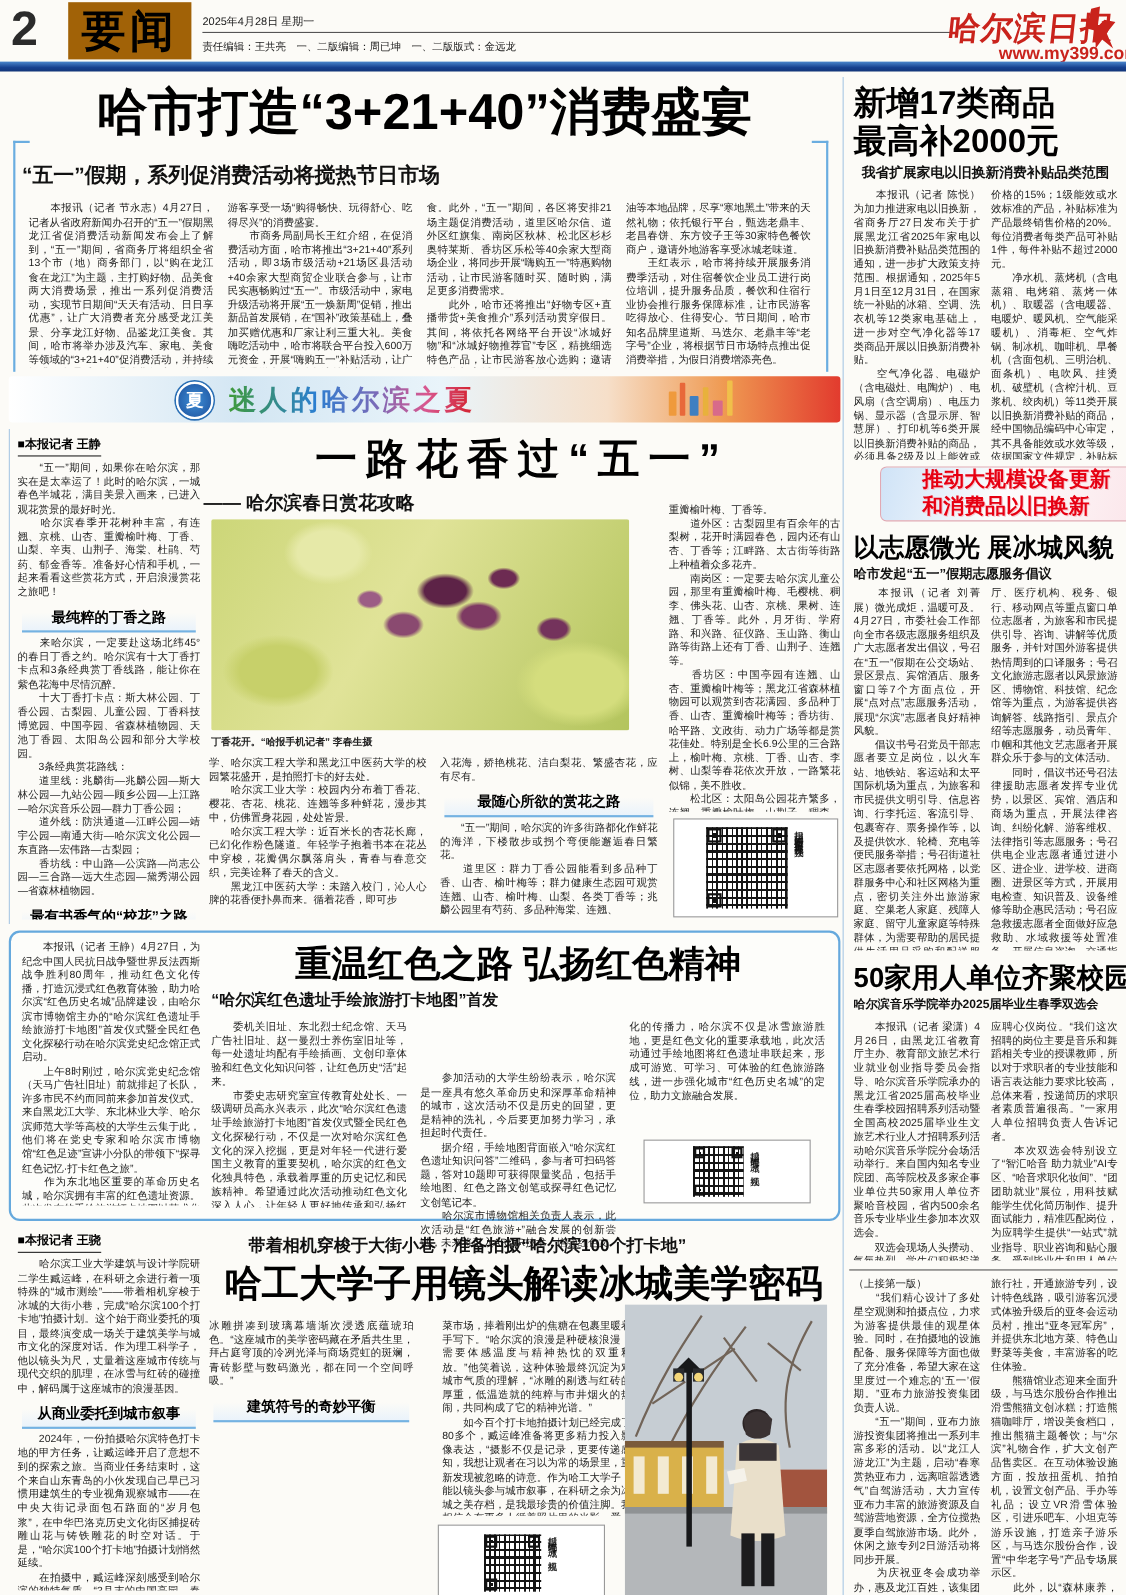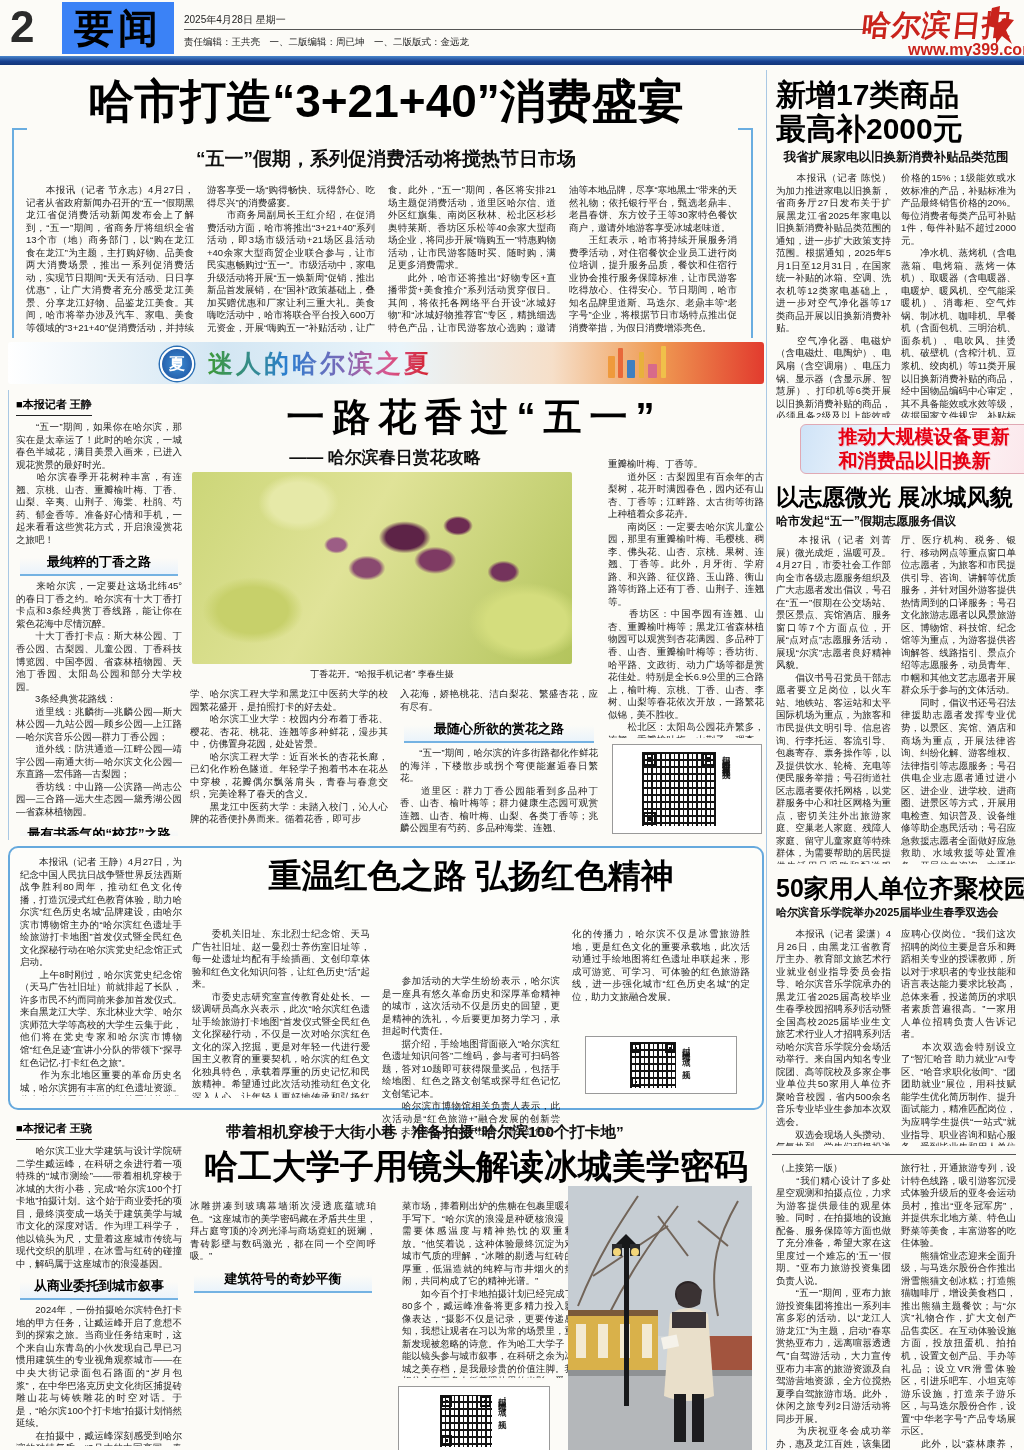--- a/index.html
+++ b/index.html
@@ -2,21 +2,21 @@
 <html><head>
 <meta charset="utf-8">
 <style>
   html,body{margin:0;padding:0;background:#e8e8e4;}
   #page{position:relative;width:1024px;height:1450px;margin:0 auto;background:#fcfbf7;
         font-family:"Liberation Sans",sans-serif;color:#1a1a1a;overflow:hidden;}
   .abs{position:absolute;}
   .body-text{font-size:9.5px;line-height:1.32;text-align:justify;white-space:pre-line;
              color:#1c1c1c;overflow:hidden;}
   .hl{font-weight:bold;color:#000;text-align:center;}
-  .sub{font-weight:bold;color:#111;text-align:center;}
+  .sub{font-weight:bold;color:#111;text-align:left;}
   .byline{font-weight:bold;font-size:11px;color:#000;border-bottom:1.5px solid #222;
           padding-bottom:3px;margin-bottom:5px;display:inline-block;}
   .sec-h{font-weight:bold;text-align:center;font-size:13px;color:#000;margin:5px 4px 4px;
          padding:2px 0 3px;border-bottom:2px solid #74b2e2;
          background:linear-gradient(to top,#eaf3fb,rgba(255,255,255,0) 70%);}
   .cols{display:flex;}
   .col{flex:0 0 auto;}
   
   .qrbox{border:1px solid #999;background:#fff;display:flex;align-items:center;
          justify-content:center;gap:5px;padding:4px;box-sizing:border-box;}
@@ -69,21 +69,21 @@
   .kicker{font-weight:bold;font-size:15.5px;color:#101010;}
   .hr-thin{border-top:1px solid #555;}
   .small-cap{font-size:9px;color:#222;}
 </style>
 </head>
 <body>
 
 <div id="page">
 
   <div class="abs" style="left:10px;top:2px;font-size:44px;font-weight:bold;color:#2b2b2b;">2</div>
-  <div class="abs" style="left:62px;top:2px;width:112px;height:52px;background:#3b82f6;display:flex;align-items:center;justify-content:center;font-size:40px;font-weight:bold;letter-spacing:4px;color:#000;">要闻</div>
+  <div class="abs" style="left:62px;top:2px;width:112px;height:52px;background:#a16207;display:flex;align-items:center;justify-content:center;font-size:40px;font-weight:bold;letter-spacing:4px;color:#000;">要闻</div>
   <div class="abs" style="left:184px;top:13px;font-size:10px;color:#222;">2025年4月28日 星期一</div>
   <div class="abs hr-thin" style="left:184px;top:29px;width:682px;"></div>
   <div class="abs" style="left:184px;top:36px;font-size:9.5px;color:#222;">责任编辑：王共亮　一、二版编辑：周已坤　一、二版版式：金远龙</div>
   <div class="abs masthead" style="left:862px;top:6px;">哈尔滨日报</div>
   <div class="abs" style="left:986px;top:4px;">
     <svg width="32" height="42" viewBox="0 0 32 42">
       <path d="M6 4 L14 2 L12 20 L18 14 L28 16 L20 26 L26 40 L16 32 L10 40 L10 24 L2 22 Z" fill="#c9231c"></path>
     </svg>
   </div>
   <div class="abs" style="left:908px;top:41px;font-size:16px;font-weight:bold;color:#c9231c;">www.my399.com</div>
@@ -130,21 +130,21 @@
 　　道外线：防洪通道—江畔公园—靖宇公园—南通大街—哈尔滨文化公园—东直路—宏伟路—古梨园；
 　　香坊线：中山路—公滨路—尚志公园—三合路—远大生态园—黛秀湖公园—省森林植物园。</div>
     <div class="sec-h">最有书香气的“校花”之路</div>
     
   </div>
 
   <div class="abs hl" style="left:185px;top:392px;width:579px;font-size:38px;letter-spacing:8px;">一路花香过“五一”</div>
   <div class="abs sub" style="left:185px;top:446px;width:400px;font-size:17px;">—— 哈尔滨春日赏花攻略</div>
 
   <div class="abs photo-lilac" style="left:192px;top:472px;width:380px;height:192px;"></div>
-  <div class="abs small-cap" style="left:192px;top:668px;width:380px;text-align:center;">丁香花开。“哈报手机记者” 李春生摄</div>
+  <div class="abs small-cap" style="left:192px;top:668px;width:380px;text-align:left;font-weight:bold;">丁香花开。“哈报手机记者” 李春生摄</div>
 
   <div class="abs" style="left:190px;top:688px;width:198px;height:150px;overflow:hidden;">
     <div class="body-text">学、哈尔滨工程大学和黑龙江中医药大学的校园繁花盛开，是拍照打卡的好去处。
 　　哈尔滨工业大学：校园内分布着丁香花、樱花、杏花、桃花、连翘等多种鲜花，漫步其中，仿佛置身花园，处处皆景。
 　　哈尔滨工程大学：近百米长的杏花长廊，已幻化作粉色隧道。年轻学子抱着书本在花丛中穿梭，花瓣偶尔飘落肩头，青春与春意交织，完美诠释了春天的含义。
 　　黑龙江中医药大学：未踏入校门，沁人心脾的花香便扑鼻而来。循着花香，即可步</div>
   </div>
   <div class="abs" style="left:400px;top:688px;width:198px;height:150px;overflow:hidden;">
     <div class="body-text">入花海，娇艳桃花、洁白梨花、繁盛杏花，应有尽有。</div>
     <div class="sec-h">最随心所欲的赏花之路</div>
@@ -164,20 +164,21 @@
         <span class="fp bl"></span>
     </div>
     <div class="qr-cap">扫描二维码看哈尔滨日报视频号视频</div>
   </div>
 
   <div class="abs redbox" style="left:8px;top:846px;width:752px;height:260px;"></div>
   <div class="abs body-text" style="left:20px;top:856px;width:162px;height:240px;">　　本报讯（记者 王静）4月27日，为纪念中国人民抗日战争暨世界反法西斯战争胜利80周年，推动红色文化传播，打造沉浸式红色教育体验，助力哈尔滨“红色历史名城”品牌建设，由哈尔滨市博物馆主办的“哈尔滨红色遗址手绘旅游打卡地图”首发仪式暨全民红色文化探秘行动在哈尔滨党史纪念馆正式启动。
 　　上午8时刚过，哈尔滨党史纪念馆（天马广告社旧址）前就排起了长队，许多市民不约而同前来参加首发仪式。来自黑龙江大学、东北林业大学、哈尔滨师范大学等高校的大学生云集于此，他们将在党史专家和哈尔滨市博物馆“红色足迹”宣讲小分队的带领下“探寻红色记忆·打卡红色之旅”。
 　　作为东北地区重要的革命历史名城，哈尔滨拥有丰富的红色遗址资源。此次发布的手绘旅游打卡地图以艺术化形式呈现了36处代表性红色遗址，包括中共满洲省</div>
   <div class="abs hl" style="left:192px;top:854px;width:558px;font-size:33px;">重温红色之路 弘扬红色精神</div>
+  <div class="abs sub" style="left:192px;top:900px;width:558px;font-size:14.5px;">“哈尔滨红色遗址手绘旅游打卡地图”首发</div>
   <div class="abs cols" style="left:192px;top:928px;width:558px;height:170px;gap:12px;">
     <div class="col body-text" style="width:178px;height:170px;">　　委机关旧址、东北烈士纪念馆、天马广告社旧址、赵一曼烈士养伤室旧址等，每一处遗址均配有手绘插画、文创印章体验和红色文化知识问答，让红色历史“活”起来。
 　　市委史志研究室宣传教育处处长、一级调研员高永兴表示，此次“哈尔滨红色遗址手绘旅游打卡地图”首发仪式暨全民红色文化探秘行动，不仅是一次对哈尔滨红色文化的深入挖掘，更是对年轻一代进行爱国主义教育的重要契机，哈尔滨的红色文化独具特色，承载着厚重的历史记忆和民族精神。希望通过此次活动推动红色文化深入人心，让年轻人更好地传承和弘扬红色精神。</div>
     <div class="col body-text" style="width:178px;height:170px;margin-top:47px;">　　参加活动的大学生纷纷表示，哈尔滨是一座具有悠久革命历史和深厚革命精神的城市，这次活动不仅是历史的回望，更是精神的洗礼，今后要更加努力学习，承担起时代责任。
 　　据介绍，手绘地图背面嵌入“哈尔滨红色遗址知识问答”二维码，参与者可扫码答题，答对10题即可获得限量奖品，包括手绘地图、红色之路文创笔或探寻红色记忆文创笔记本。
 　　哈尔滨市博物馆相关负责人表示，此次活动是“红色旅游+”融合发展的创新尝试，未来将引入AR/VR技术，增强红色文</div>
     <div class="col" style="width:178px;">
       <div class="body-text" style="height:104px;">化的传播力，哈尔滨不仅是冰雪旅游胜地，更是红色文化的重要承载地，此次活动通过手绘地图将红色遗址串联起来，形成可游览、可学习、可体验的红色旅游路线，进一步强化城市“红色历史名城”的定位，助力文旅融合发展。</div>
       <div class="qrbox" style="width:152px;height:58px;margin:4px auto 0;">
         <div class="qr" style="width:46px;height:46px;">

